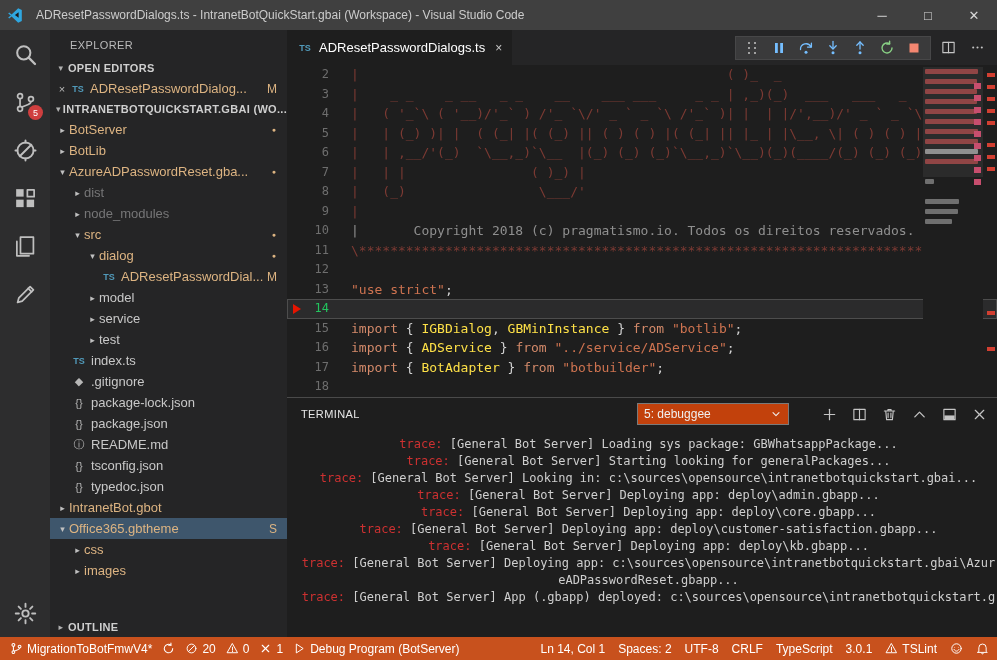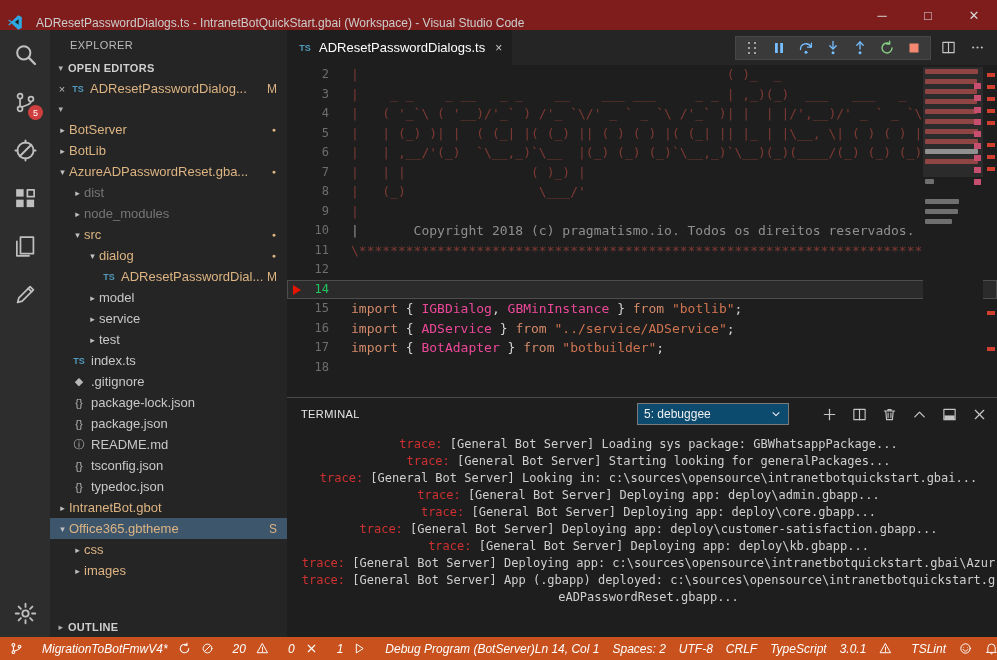--- a/index.html
+++ b/index.html
@@ -5,21 +5,21 @@
   :root{
     --statusbar-bg:#C8511D; --badge:#CF3F3F; --modified:#DDB482; --terminal-red:#CD3131;
     --string:#CE7350; --keyword:#D48A6A; --comment-art:#7D3A33; --selection-bg:#3E566C;
     --ts-blue:#519ABA; --debug-blue:#75BEFF; --debug-green:#89D185; --debug-red:#F48771;
   }
   *{box-sizing:border-box; margin:0; padding:0;}
   body{font-family:"Liberation Sans","DejaVu Sans",sans-serif; background:#000;}
   .window{width:997px;height:660px;display:flex;flex-direction:column;overflow:hidden;background:#1e1e1e;}
 
   
-  .titlebar{height:30px;background:#7f1d1d;display:flex;align-items:flex-end;flex:0 0 30px;color:#cccccc;font-size:12px;}
+  .titlebar{height:30px;background:#404040;display:flex;align-items:center;flex:0 0 30px;color:#cccccc;font-size:12px;}
   .titlebar .logo{width:30px;display:flex;justify-content:center;}
   .titlebar .logo svg{width:16px;height:16px;}
   .titlebar .title{margin-left:6px;white-space:nowrap;overflow:hidden;}
   .win-controls{margin-left:auto;display:flex;height:100%;}
   .win-btn{width:46px;display:flex;align-items:center;justify-content:center;color:#d8d8d8;font-size:13px;cursor:default;}
 
   
   .main{flex:1;display:flex;min-height:0;}
 
   
@@ -61,48 +61,48 @@
   .tab-actions svg{width:15px;height:15px;}
 
   
   .editor{flex:1;position:relative;overflow:hidden;background:#1e1e1e;font-family:"DejaVu Sans Mono","Liberation Mono",monospace;font-size:13px;}
   .code-line{height:19.5px;line-height:19.5px;display:flex;white-space:pre;}
   .gutter{width:64px;flex:0 0 64px;text-align:right;padding-right:22px;color:#6e6e6e;font-size:12px;position:relative;}
   .code-line.active{background:#2b2b2c;box-shadow:inset 0 0 0 1px #4d4d4d;}
   .code-line.active .gutter{color:#22c55e;}
   .active-marker{position:absolute;left:6px;top:5px;width:0;height:0;border-left:8px solid #e51400;border-top:5px solid transparent;border-bottom:5px solid transparent;}
   .tk-art{color:var(--comment-art);} .tk-cmt{color:#8f8f8f;} .tk-str{color:var(--string);}
-  .tk-kw{color:var(--keyword);} .tk-id{color:#ec4899;} .tk-fg{color:#d4d4d4;}
+  .tk-kw{color:var(--keyword);} .tk-id{color:#fde047;} .tk-fg{color:#d4d4d4;}
 
   .minimap{position:absolute;top:2px;right:14px;width:60px;bottom:0;background:#1e1e1e;padding-top:2px;}
   .mm-slider{position:absolute;left:0;right:0;top:0;height:110px;background:rgba(255,255,255,.06);}
   .mm-line{height:5px;margin:0 0 5px 2px;border-radius:1px;}
   .mm-err{position:absolute;right:2px;width:7px;height:6px;background:#c74e6e;}
   .overview-ruler{position:absolute;top:0;right:0;width:12px;bottom:0;}
   .ruler-mark{position:absolute;left:2px;width:8px;height:4px;background:#d23f31;}
 
   
   .panel{height:240px;flex:0 0 240px;border-top:1px solid #4a4a4a;background:#1e1e1e;display:flex;flex-direction:column;min-width:0;}
   .panel-header{height:32px;flex:0 0 32px;display:flex;align-items:center;padding:0 10px 0 14px;gap:24px;}
   .panel-tab{font-size:11px;letter-spacing:.4px;color:#e7e7e7;text-transform:uppercase;}
   .panel-right{margin-left:auto;display:flex;align-items:center;gap:15px;color:#c5c5c5;}
-  .term-select{width:152px;height:22px;background:#0c4a6e;border:1px solid #7a7a7a;display:flex;align-items:center;font-size:12px;color:#f0f0f0;padding:0 6px;gap:4px;margin-right:18px;}
+  .term-select{width:152px;height:22px;background:#c2410c;border:1px solid #7a7a7a;display:flex;align-items:center;font-size:12px;color:#f0f0f0;padding:0 6px;gap:4px;margin-right:18px;}
   .term-select .sel-label{flex:1;overflow:hidden;white-space:nowrap;}
   .term-select svg{width:12px;height:12px;}
   .panel-right .p-btn{display:flex;align-items:center;}
   .panel-right .p-btn svg{width:15px;height:15px;}
   .terminal{flex:1;overflow:hidden;font-family:"DejaVu Sans Mono","Liberation Mono",monospace;font-size:12px;padding:6px 0 0 13px;}
   .term-line{height:17px;line-height:17px;white-space:pre;color:#cfcfcf;text-align:center;}
   .term-prefix{color:var(--terminal-red);}
 
   
   .statusbar{height:23px;flex:0 0 23px;background:var(--statusbar-bg);display:flex;align-items:center;color:#ffffff;font-size:12px;padding:0 8px 0 10px;}
   .sb-group{display:flex;align-items:center;height:100%;}
   .sb-left{gap:10px;} .sb-right{margin-left:auto;gap:13px;}
-  .sb-item{display:flex;align-items:center;gap:19px;white-space:nowrap;font-style:italic;}
+  .sb-item{display:flex;align-items:center;gap:4px;white-space:nowrap;}
   .sb-item svg{width:13px;height:13px;display:block;}
   .icon{display:inline-flex;align-items:center;justify-content:center;}
   .icon svg *{stroke-linecap:round;stroke-linejoin:round;}
 </style>
 </head>
 <body>
 
 <div class="window" data-name="vscode-window">
 
   <div class="titlebar" data-name="titlebar">
@@ -204,20 +204,21 @@
       <div data-name="open-editors-list">
           <div class="row" data-name="open-editor-item">
             <span class="oe-close" data-name="close-icon">×</span>
             <span class="file-icon ts" data-name="ts-file-icon">TS</span>
             <span class="row-label c-mod" data-name="open-editor-label">ADResetPasswordDialog...</span>
             <span class="row-badge" data-name="git-status-badge">M</span>
           </div>
         </div>
       <div class="section-header" data-name="workspace-header">
         <span class="twisty" data-name="chevron-expanded-icon">▾</span>
+        <span data-name="workspace-header-label">INTRANETBOTQUICKSTART.GBAI (WO...</span>
       </div>
       <div data-name="explorer-tree">
           <div class="row" data-name="tree-item" style="padding-left:6px">
             <span class="twisty" data-name="chevron-collapsed-icon">▸</span>
             <span class="row-label c-mod" data-name="tree-item-label">BotServer</span>
             <span class="row-dot" data-name="modified-dot">●</span>
           </div>
           <div class="row" data-name="tree-item" style="padding-left:6px">
             <span class="twisty" data-name="chevron-collapsed-icon">▸</span>
             <span class="row-label c-mod" data-name="tree-item-label">BotLib</span>
@@ -415,20 +416,21 @@
             <div class="code-line" data-name="code-line"><span class="gutter" data-name="line-number">3</span><span class="code-text" data-name="code-text"><span class="tk-art" data-name="code-token">|    _ _    _ __   _ _    __    ___ ___     _ _ | ,_)(_)  ___   ___   _     |</span></span></div>
             <div class="code-line" data-name="code-line"><span class="gutter" data-name="line-number">4</span><span class="code-text" data-name="code-text"><span class="tk-art" data-name="code-token">|   ( '_`\ ( '__)/'_` ) /'_ `\/' _ ` _ `\ /'_` )| |  | |/',__)/' _ ` _ `\  |</span></span></div>
             <div class="code-line" data-name="code-line"><span class="gutter" data-name="line-number">5</span><span class="code-text" data-name="code-text"><span class="tk-art" data-name="code-token">|   | (_) )| |  ( (_| |( (_) || ( ) ( ) |( (_| || |_ | |\__, \| ( ) ( ) |  |</span></span></div>
             <div class="code-line" data-name="code-line"><span class="gutter" data-name="line-number">6</span><span class="code-text" data-name="code-text"><span class="tk-art" data-name="code-token">|   | ,__/'(_)  `\__,_)`\__  |(_) (_) (_)`\__,_)`\__)(_)(____/(_) (_) (_)  |</span></span></div>
             <div class="code-line" data-name="code-line"><span class="gutter" data-name="line-number">7</span><span class="code-text" data-name="code-text"><span class="tk-art" data-name="code-token">|   | |                ( )_) |                                               |</span></span></div>
             <div class="code-line" data-name="code-line"><span class="gutter" data-name="line-number">8</span><span class="code-text" data-name="code-text"><span class="tk-art" data-name="code-token">|   (_)                 \___/'                                               |</span></span></div>
             <div class="code-line" data-name="code-line"><span class="gutter" data-name="line-number">9</span><span class="code-text" data-name="code-text"><span class="tk-art" data-name="code-token">|                                                                            |</span></span></div>
             <div class="code-line" data-name="code-line"><span class="gutter" data-name="line-number">10</span><span class="code-text" data-name="code-text"><span class="tk-cmt" data-name="code-token">|       Copyright 2018 (c) pragmatismo.io. Todos os direitos reservados.     |</span></span></div>
             <div class="code-line" data-name="code-line"><span class="gutter" data-name="line-number">11</span><span class="code-text" data-name="code-text"><span class="tk-art" data-name="code-token">\****************************************************************************/</span></span></div>
             <div class="code-line" data-name="code-line"><span class="gutter" data-name="line-number">12</span><span class="code-text" data-name="code-text"></span></div>
+            <div class="code-line" data-name="code-line"><span class="gutter" data-name="line-number">13</span><span class="code-text" data-name="code-text"><span class="tk-str" data-name="code-token">"use strict"</span><span class="tk-fg" data-name="code-token">;</span></span></div>
             <div class="code-line active" data-name="code-line"><span class="gutter" data-name="line-number"><span class="active-marker" data-name="debug-current-line-icon"></span>14</span><span class="code-text" data-name="code-text"></span></div>
             <div class="code-line" data-name="code-line"><span class="gutter" data-name="line-number">15</span><span class="code-text" data-name="code-text"><span class="tk-kw" data-name="code-token">import</span><span class="tk-fg" data-name="code-token"> { </span><span class="tk-id" data-name="code-token">IGBDialog</span><span class="tk-fg" data-name="code-token">, </span><span class="tk-id" data-name="code-token">GBMinInstance</span><span class="tk-fg" data-name="code-token"> } </span><span class="tk-kw" data-name="code-token">from</span><span class="tk-fg" data-name="code-token"> </span><span class="tk-str" data-name="code-token">"botlib"</span><span class="tk-fg" data-name="code-token">;</span></span></div>
             <div class="code-line" data-name="code-line"><span class="gutter" data-name="line-number">16</span><span class="code-text" data-name="code-text"><span class="tk-kw" data-name="code-token">import</span><span class="tk-fg" data-name="code-token"> { </span><span class="tk-id" data-name="code-token">ADService</span><span class="tk-fg" data-name="code-token"> } </span><span class="tk-kw" data-name="code-token">from</span><span class="tk-fg" data-name="code-token"> </span><span class="tk-str" data-name="code-token">"../service/ADService"</span><span class="tk-fg" data-name="code-token">;</span></span></div>
             <div class="code-line" data-name="code-line"><span class="gutter" data-name="line-number">17</span><span class="code-text" data-name="code-text"><span class="tk-kw" data-name="code-token">import</span><span class="tk-fg" data-name="code-token"> { </span><span class="tk-id" data-name="code-token">BotAdapter</span><span class="tk-fg" data-name="code-token"> } </span><span class="tk-kw" data-name="code-token">from</span><span class="tk-fg" data-name="code-token"> </span><span class="tk-str" data-name="code-token">"botbuilder"</span><span class="tk-fg" data-name="code-token">;</span></span></div>
             <div class="code-line" data-name="code-line"><span class="gutter" data-name="line-number">18</span><span class="code-text" data-name="code-text"></span></div>
           </div>
         <div class="minimap" data-name="minimap">
           <div class="mm-slider" data-name="minimap-slider"></div>
         <div class="mm-line" data-name="minimap-line" style="width: 53px; background: rgb(138, 58, 58);"></div>
             <div class="mm-line" data-name="minimap-line" style="width: 52px; background: rgb(138, 58, 58);"></div>
@@ -537,22 +539,22 @@
         </div>
         <div class="terminal" data-name="terminal-output">
             <div class="term-line" data-name="terminal-line"><span class="term-prefix" data-name="trace-label">trace:</span><span data-name="terminal-text"> [General Bot Server] Loading sys package: GBWhatsappPackage...</span></div>
             <div class="term-line" data-name="terminal-line"><span class="term-prefix" data-name="trace-label">trace:</span><span data-name="terminal-text"> [General Bot Server] Starting looking for generalPackages...</span></div>
             <div class="term-line" data-name="terminal-line"><span class="term-prefix" data-name="trace-label">trace:</span><span data-name="terminal-text"> [General Bot Server] Looking in: c:\sources\opensource\intranetbotquickstart.gbai...</span></div>
             <div class="term-line" data-name="terminal-line"><span class="term-prefix" data-name="trace-label">trace:</span><span data-name="terminal-text"> [General Bot Server] Deploying app: deploy\admin.gbapp...</span></div>
             <div class="term-line" data-name="terminal-line"><span class="term-prefix" data-name="trace-label">trace:</span><span data-name="terminal-text"> [General Bot Server] Deploying app: deploy\core.gbapp...</span></div>
             <div class="term-line" data-name="terminal-line"><span class="term-prefix" data-name="trace-label">trace:</span><span data-name="terminal-text"> [General Bot Server] Deploying app: deploy\customer-satisfaction.gbapp...</span></div>
             <div class="term-line" data-name="terminal-line"><span class="term-prefix" data-name="trace-label">trace:</span><span data-name="terminal-text"> [General Bot Server] Deploying app: deploy\kb.gbapp...</span></div>
             <div class="term-line" data-name="terminal-line"><span class="term-prefix" data-name="trace-label">trace:</span><span data-name="terminal-text"> [General Bot Server] Deploying app: c:\sources\opensource\intranetbotquickstart.gbai\Azur</span></div>
+            <div class="term-line" data-name="terminal-line"><span data-name="terminal-text">eADPasswordReset.gbapp...</span></div>
             <div class="term-line" data-name="terminal-line"><span class="term-prefix" data-name="trace-label">trace:</span><span data-name="terminal-text"> [General Bot Server] App (.gbapp) deployed: c:\sources\opensource\intranetbotquickstart.g</span></div>
-            <div class="term-line" data-name="terminal-line"><span data-name="terminal-text">eADPasswordReset.gbapp...</span></div>
           </div>
       </div>
     </div>
   </div>
 
   <div class="statusbar" data-name="status-bar">
     <div class="sb-group sb-left" data-name="status-left">
         <div class="sb-item" data-name="git-branch-status">
           <span class="icon" data-name="git-branch-icon">
             <svg viewBox="0 0 16 16" fill="none" stroke="currentColor" stroke-width="1.3">

